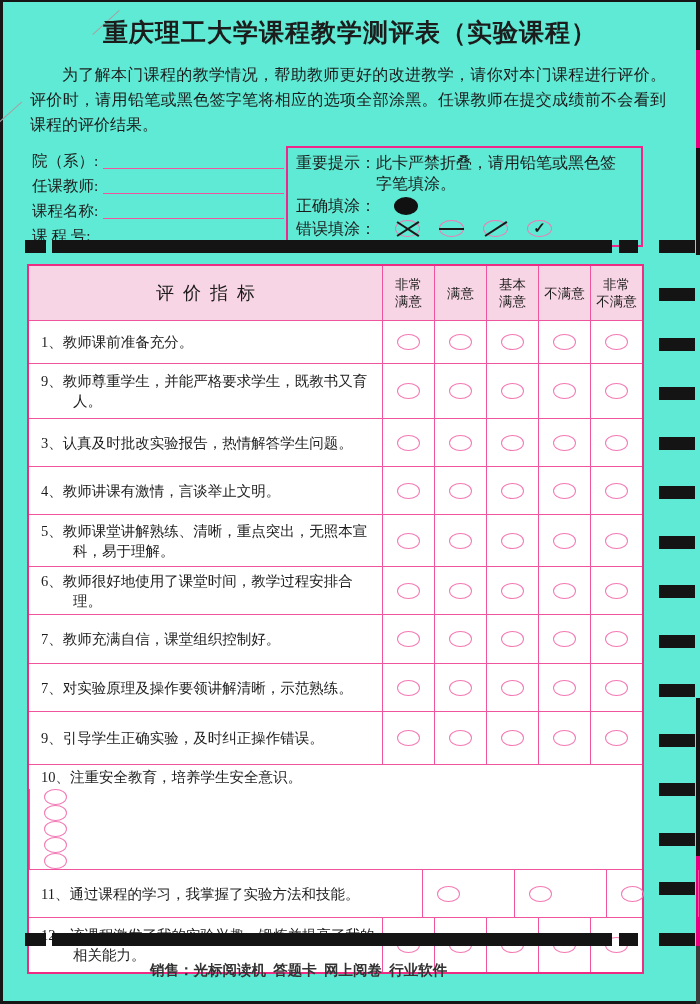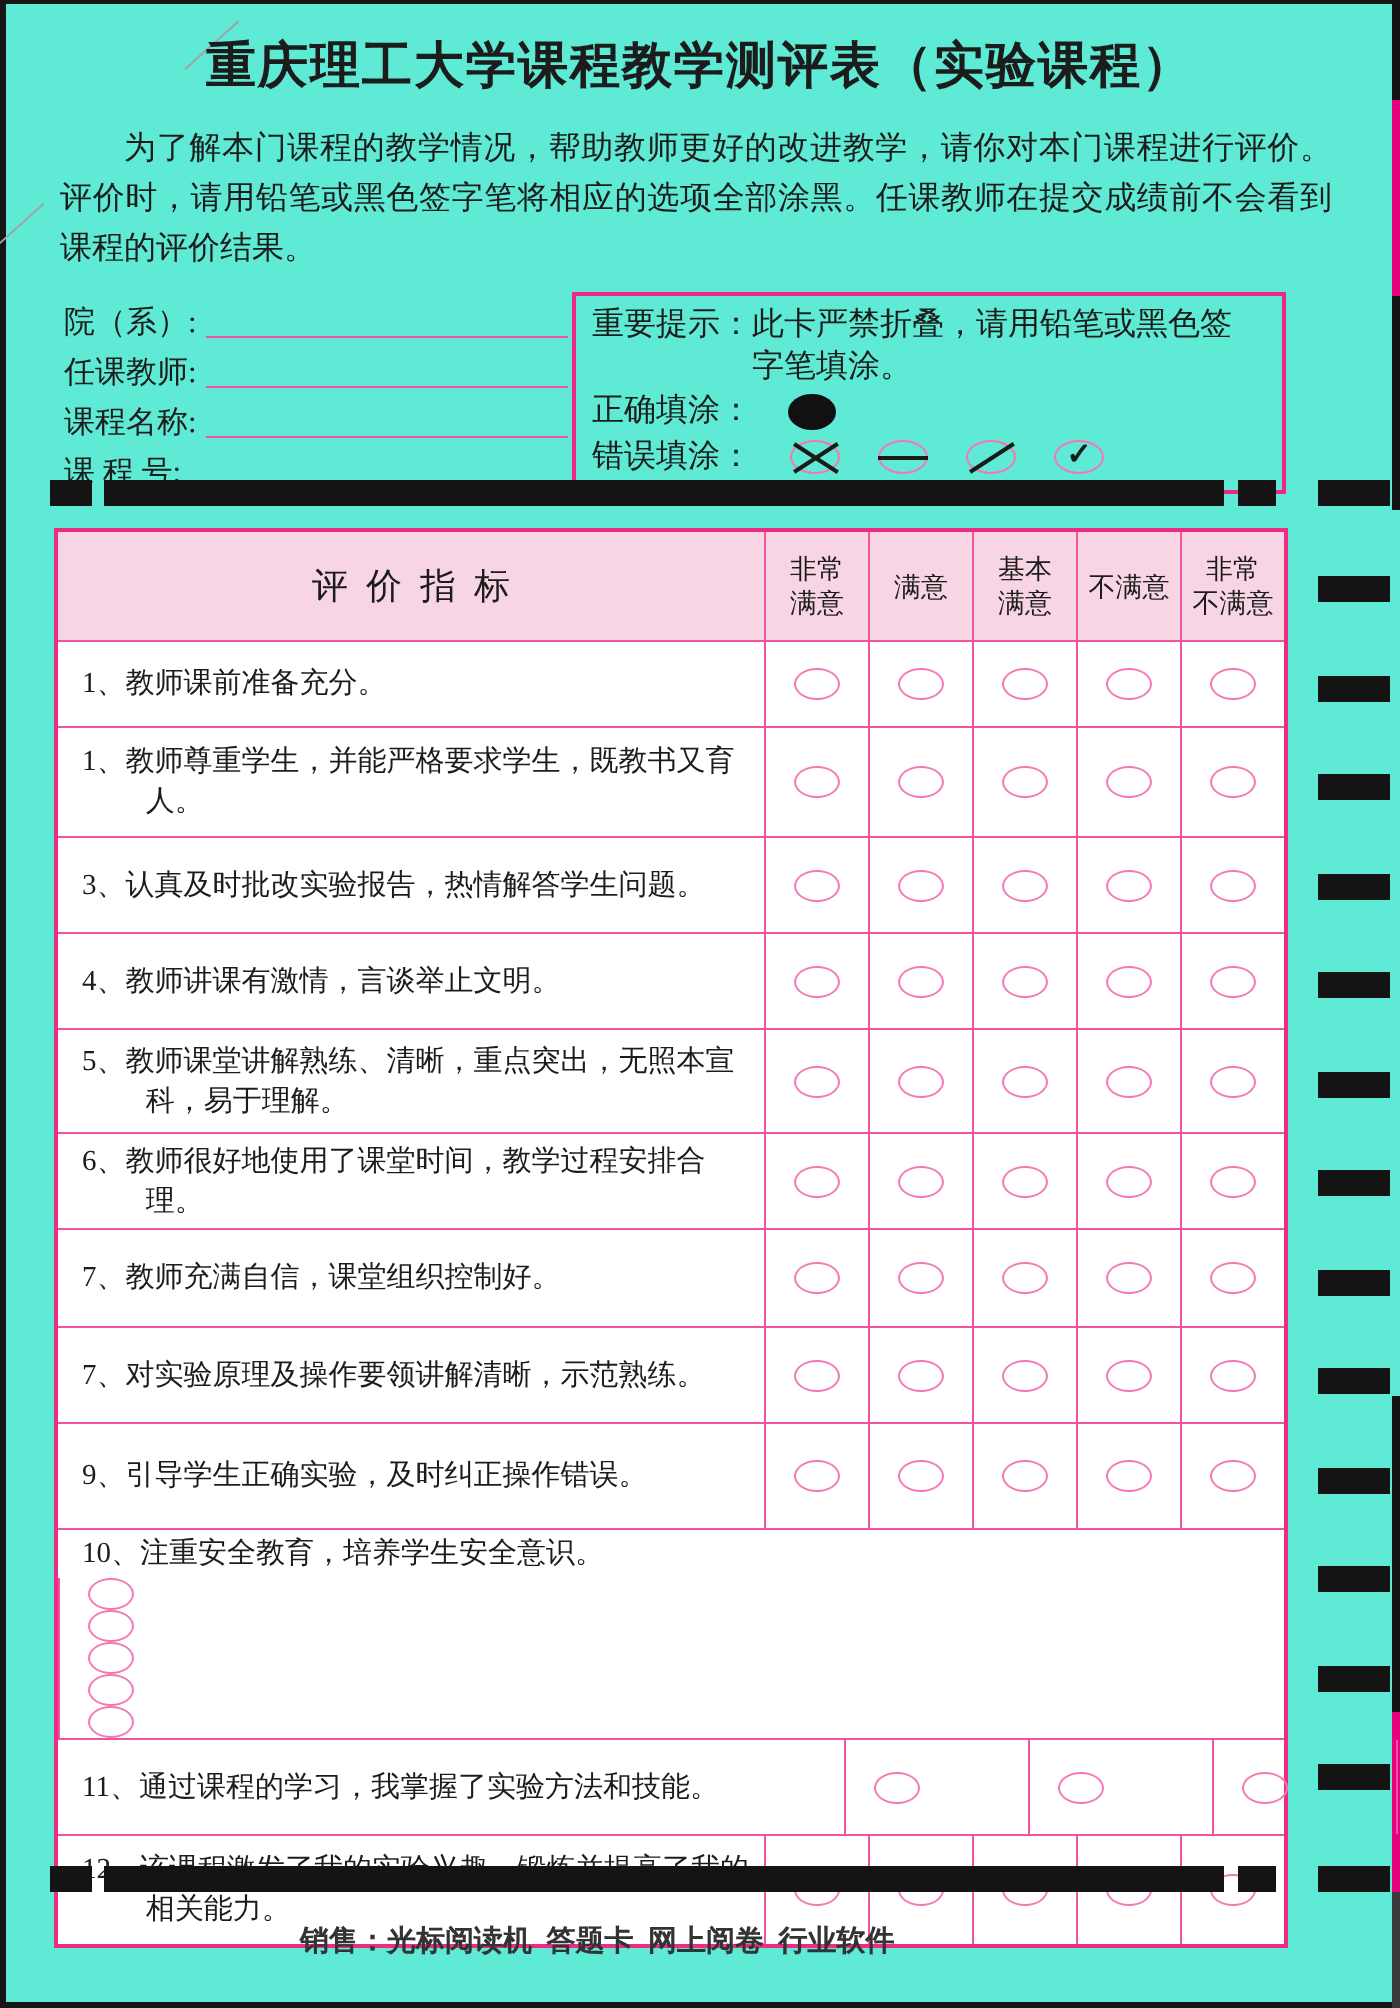--- a/index.html
+++ b/index.html
@@ -194,21 +194,21 @@
           </div>
           <div class="bcell">
             <span class="bubble"></span>
           </div>
           <div class="bcell">
             <span class="bubble"></span>
           </div>
         </div>
 
         <div class="trow">
-          <div class="qcell">1、教师尊重学生，并能严格要求学生，既教书又育人。</div>
+          <div class="qcell">9、教师尊重学生，并能严格要求学生，既教书又育人。</div>
           <div class="bcell">
             <span class="bubble"></span>
           </div>
           <div class="bcell">
             <span class="bubble"></span>
           </div>
           <div class="bcell">
             <span class="bubble"></span>
           </div>
           <div class="bcell">

